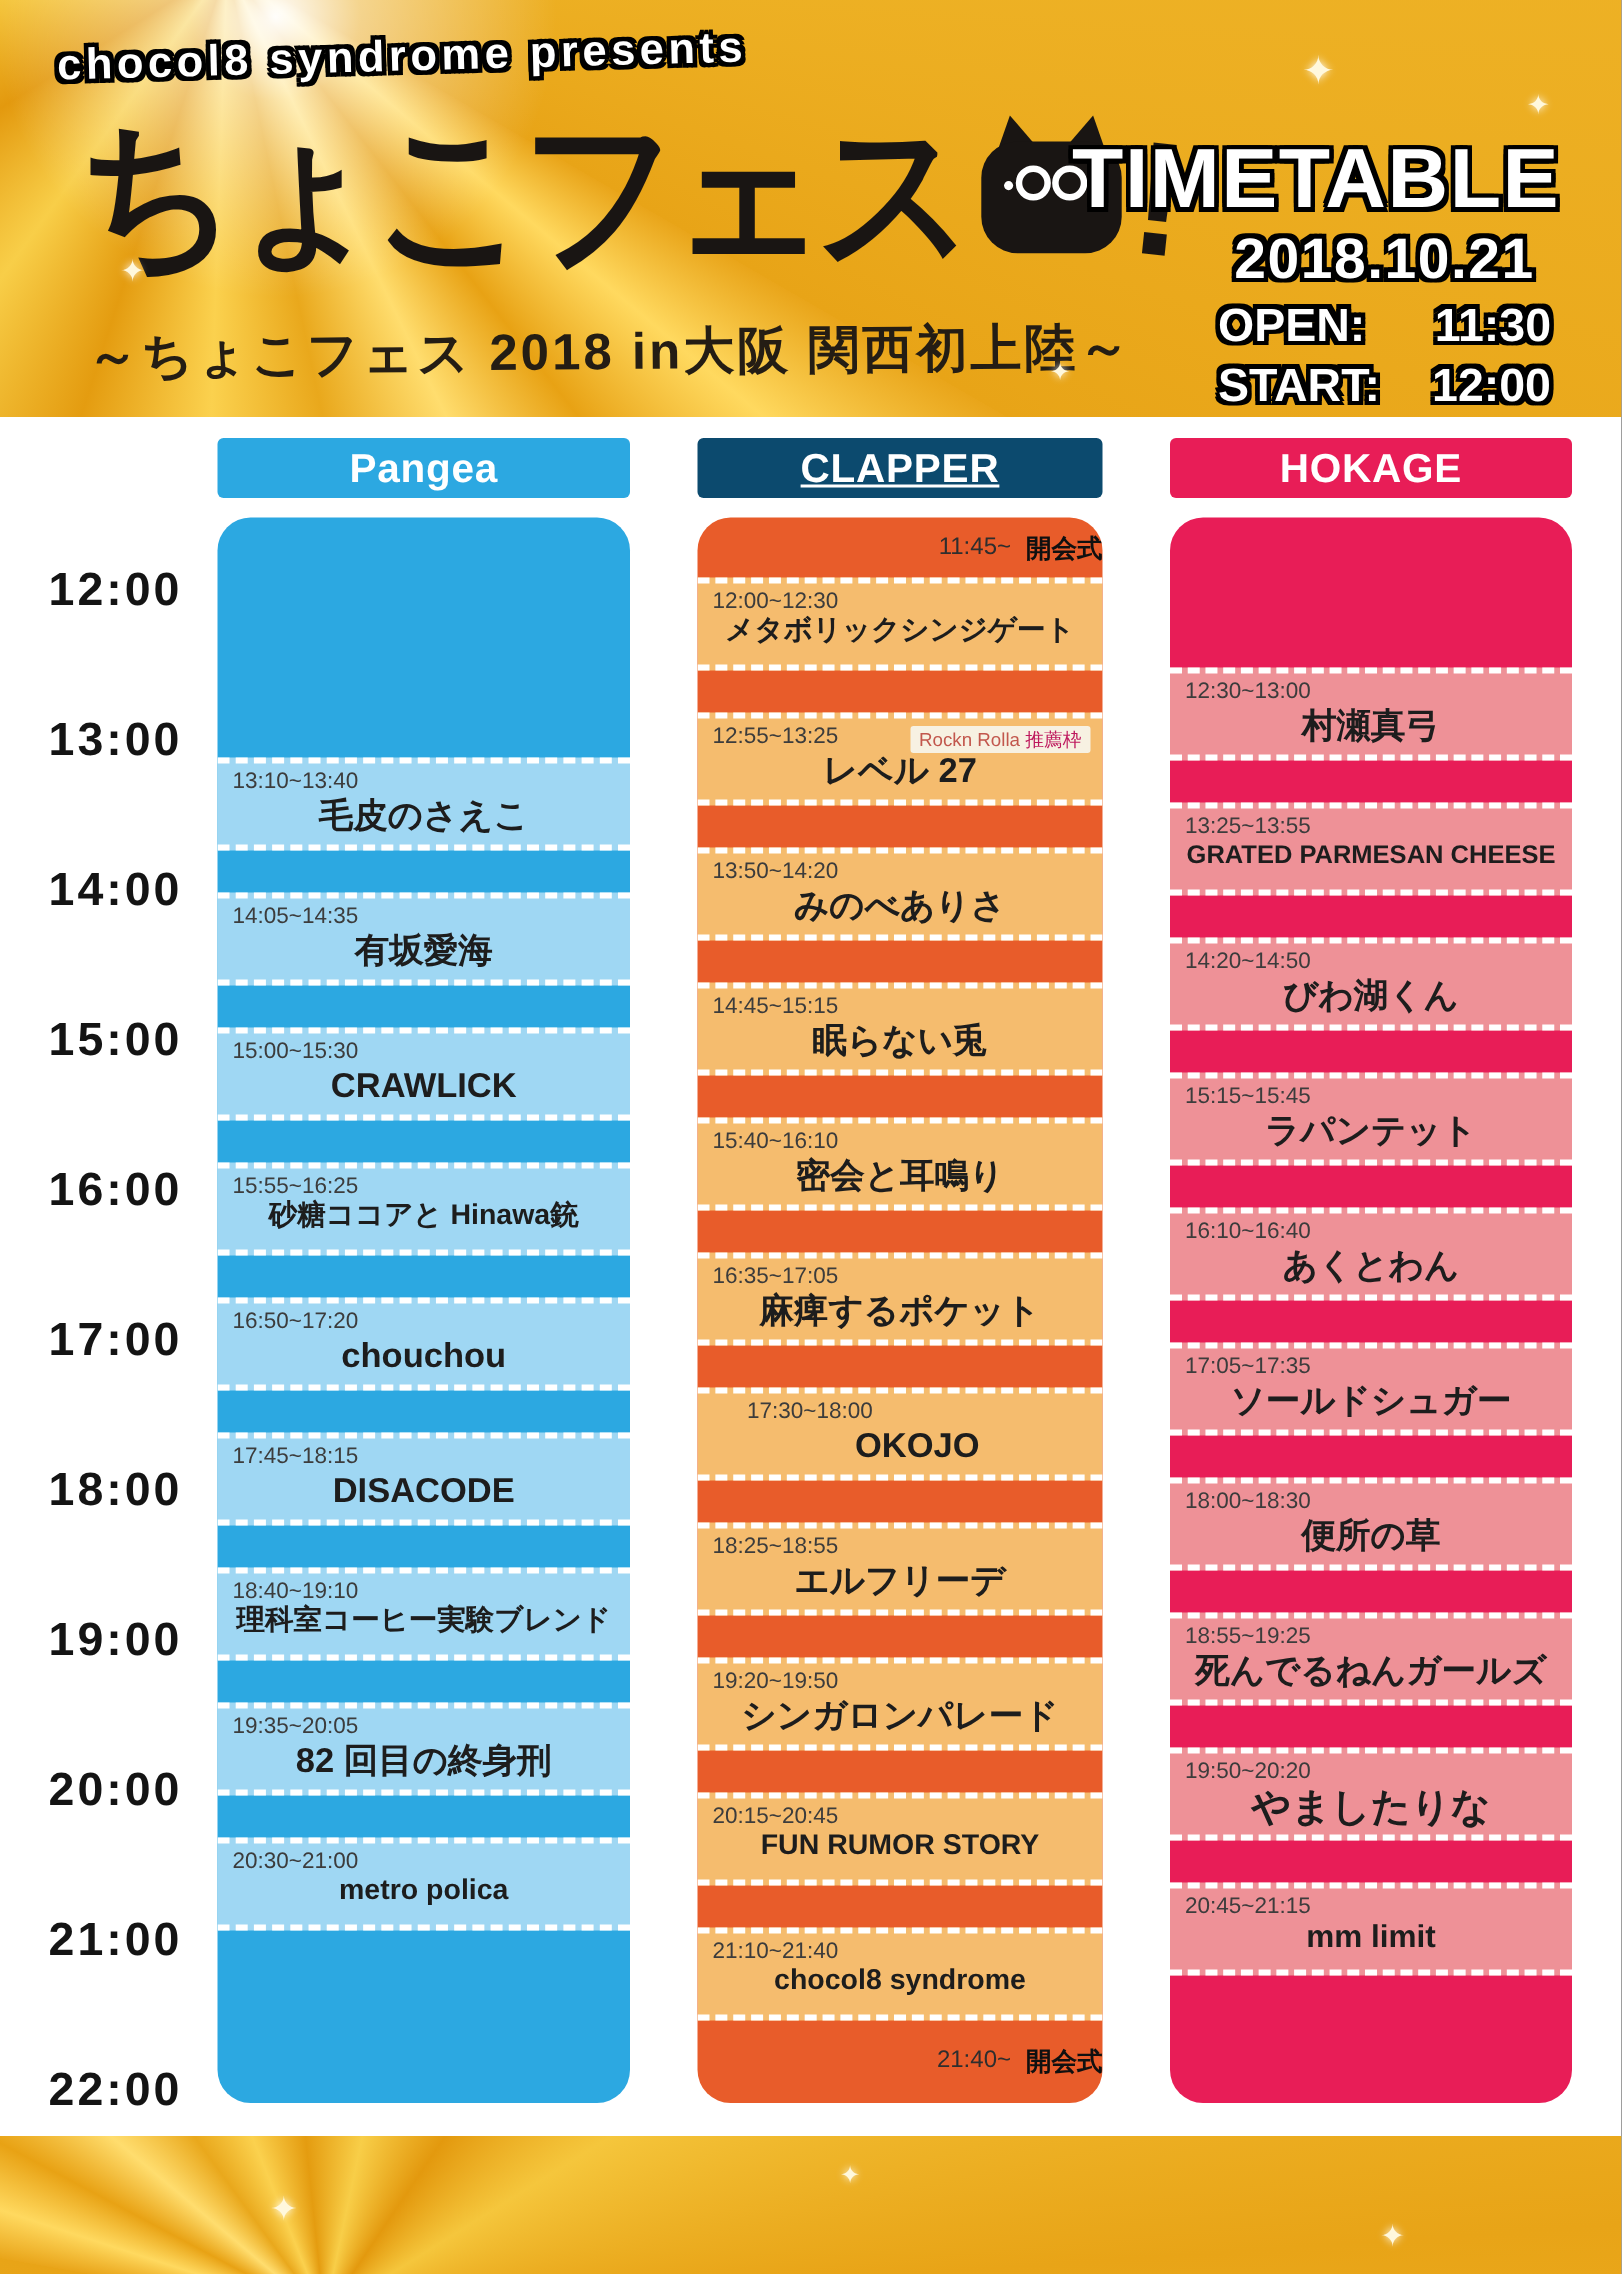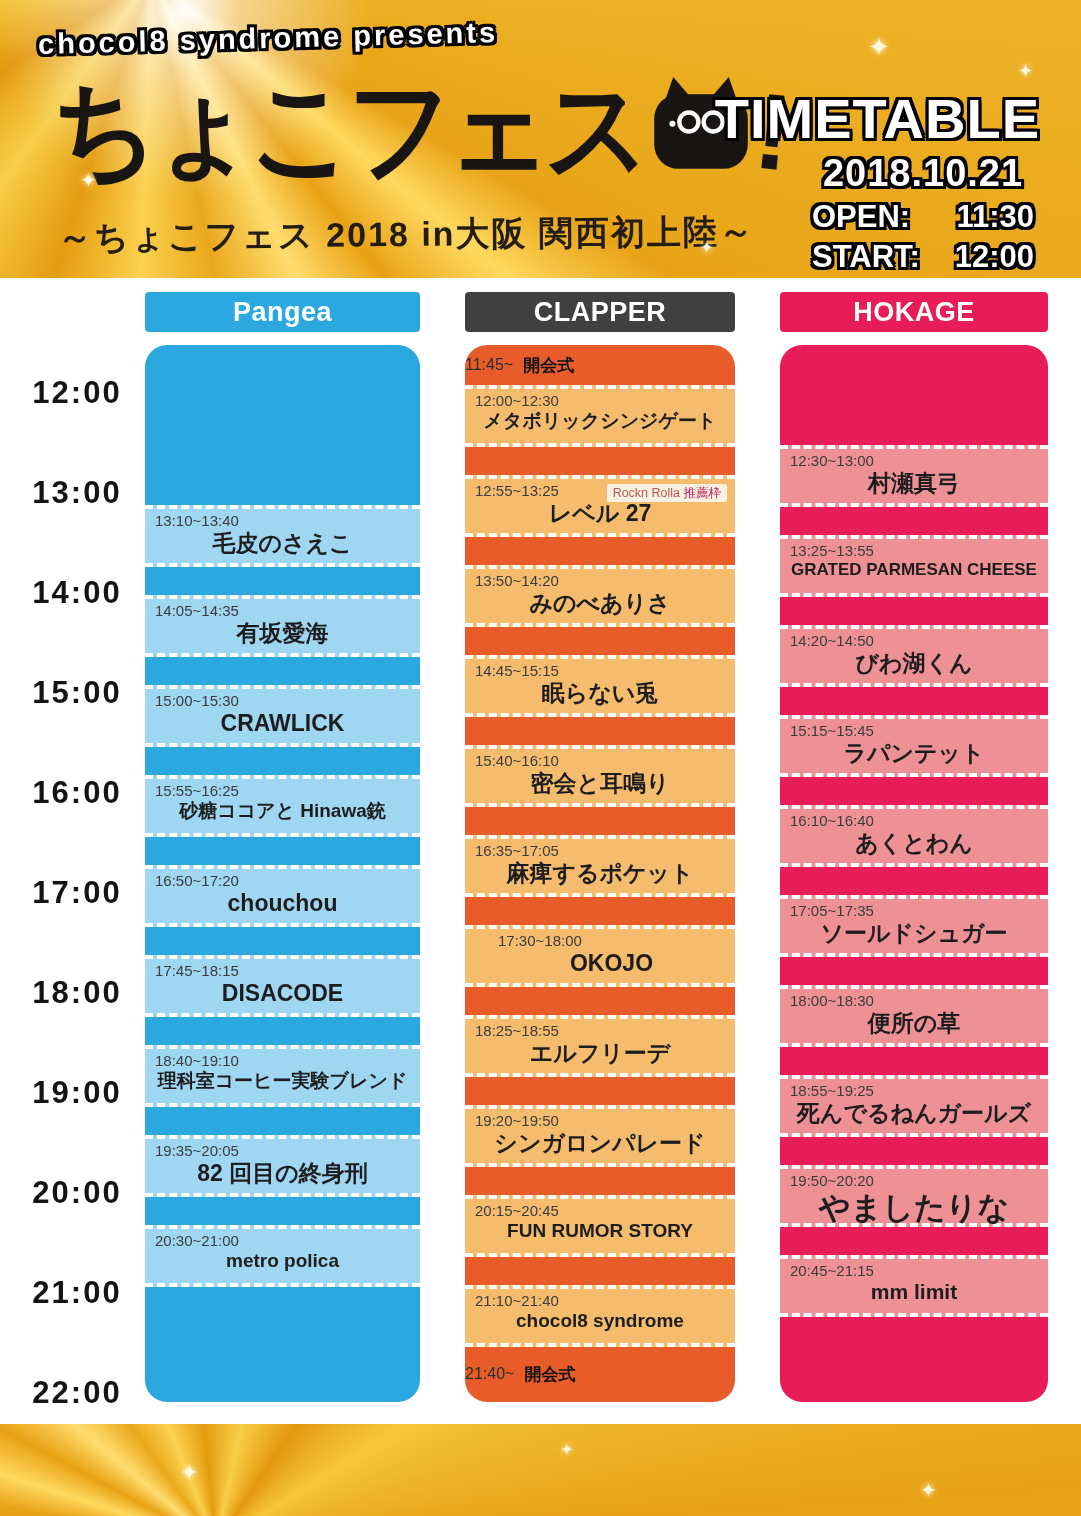--- a/index.html
+++ b/index.html
@@ -67,21 +67,21 @@
   }
   .stage-body{position:absolute;top:345px;height:1057px;border-radius:22px;overflow:hidden;}
   .slot{
     position:absolute;left:0;right:0;box-sizing:border-box;height:62px;
     border-top:4px dashed #fff;border-bottom:4px dashed #fff;
     padding:3px 10px 0 10px;
   }
   .slot-time{font-size:15px;color:#3c3c3c;line-height:17px;text-align:left;}
   .slot-act{text-align:center;font-weight:700;color:#1d1d1d;margin-top:1px;line-height:1.15;}
   .note{
-    position:absolute;left:0;right:0;display:flex;justify-content:flex-start;align-items:center;gap:10px;
+    position:absolute;left:0;right:0;display:flex;justify-content:flex-end;align-items:center;gap:10px;
   }
   .note-time{font-size:16px;color:#2e2e2e;}
   .note-label{font-size:17px;font-weight:700;color:#101010;}
   .badge{
     position:absolute;right:8px;top:5px;background:#f7f1e2;border-radius:2px;
     padding:1px 6px;font-size:12.5px;line-height:16px;white-space:nowrap;
   }
   .badge .en{color:#c2574d;}
   .badge .ja{color:#be185d;}
 </style>
@@ -169,21 +169,21 @@
         </div>
         <div class="slot" style="top: 790px; background: rgb(159, 215, 243);">
           <div class="slot-time">19:35~20:05</div>
           <div class="slot-act" style="font-size: 23px;">82 回目の終身刑</div>
         </div>
         <div class="slot" style="top: 880px; background: rgb(159, 215, 243);">
           <div class="slot-time">20:30~21:00</div>
           <div class="slot-act" style="font-size: 19px;">metro polica</div>
         </div>
       </div>
-      <div class="stage-header" style="left: 465px; top: 292px; width: 270px; background: #404040;">CLAPPER</div>
+      <div class="stage-header" style="left: 465px; top: 292px; width: 270px; background: #0c4a6e; text-decoration: underline;">CLAPPER</div>
       <div class="stage-body" style="left: 465px; width: 270px; background: rgb(232, 92, 42);">
         <div class="note" style="top: 0px; height: 40px;">
           <span class="note-time">11:45~</span>
           <span class="note-label">開会式</span>
         </div>
         <div class="slot" style="top: 40px; background: rgb(245, 188, 110);">
           <div class="slot-time">12:00~12:30</div>
           <div class="slot-act" style="font-size: 19px;">メタボリックシンジゲート</div>
         </div>
         <div class="slot" style="top: 130px; background: rgb(245, 188, 110);">
@@ -261,21 +261,21 @@
         <div class="slot" style="top: 640px; background: rgb(238, 145, 151);">
           <div class="slot-time">18:00~18:30</div>
           <div class="slot-act" style="font-size: 23px;">便所の草</div>
         </div>
         <div class="slot" style="top: 730px; background: rgb(238, 145, 151);">
           <div class="slot-time">18:55~19:25</div>
           <div class="slot-act" style="font-size: 23px;">死んでるねんガールズ</div>
         </div>
         <div class="slot" style="top: 820px; background: rgb(238, 145, 151);">
           <div class="slot-time">19:50~20:20</div>
-          <div class="slot-act" style="font-size: 31px; text-align: center;">やましたりな</div>
+          <div class="slot-act" style="font-size: 26px; text-align: center;">やましたりな</div>
         </div>
         <div class="slot" style="top: 910px; background: rgb(238, 145, 151);">
           <div class="slot-time">20:45~21:15</div>
           <div class="slot-act" style="font-size: 21px; text-align: center;">mm limit</div>
         </div>
       </div>
     </div>
 
   <div id="gold-bottom" class="gold"></div>
 

